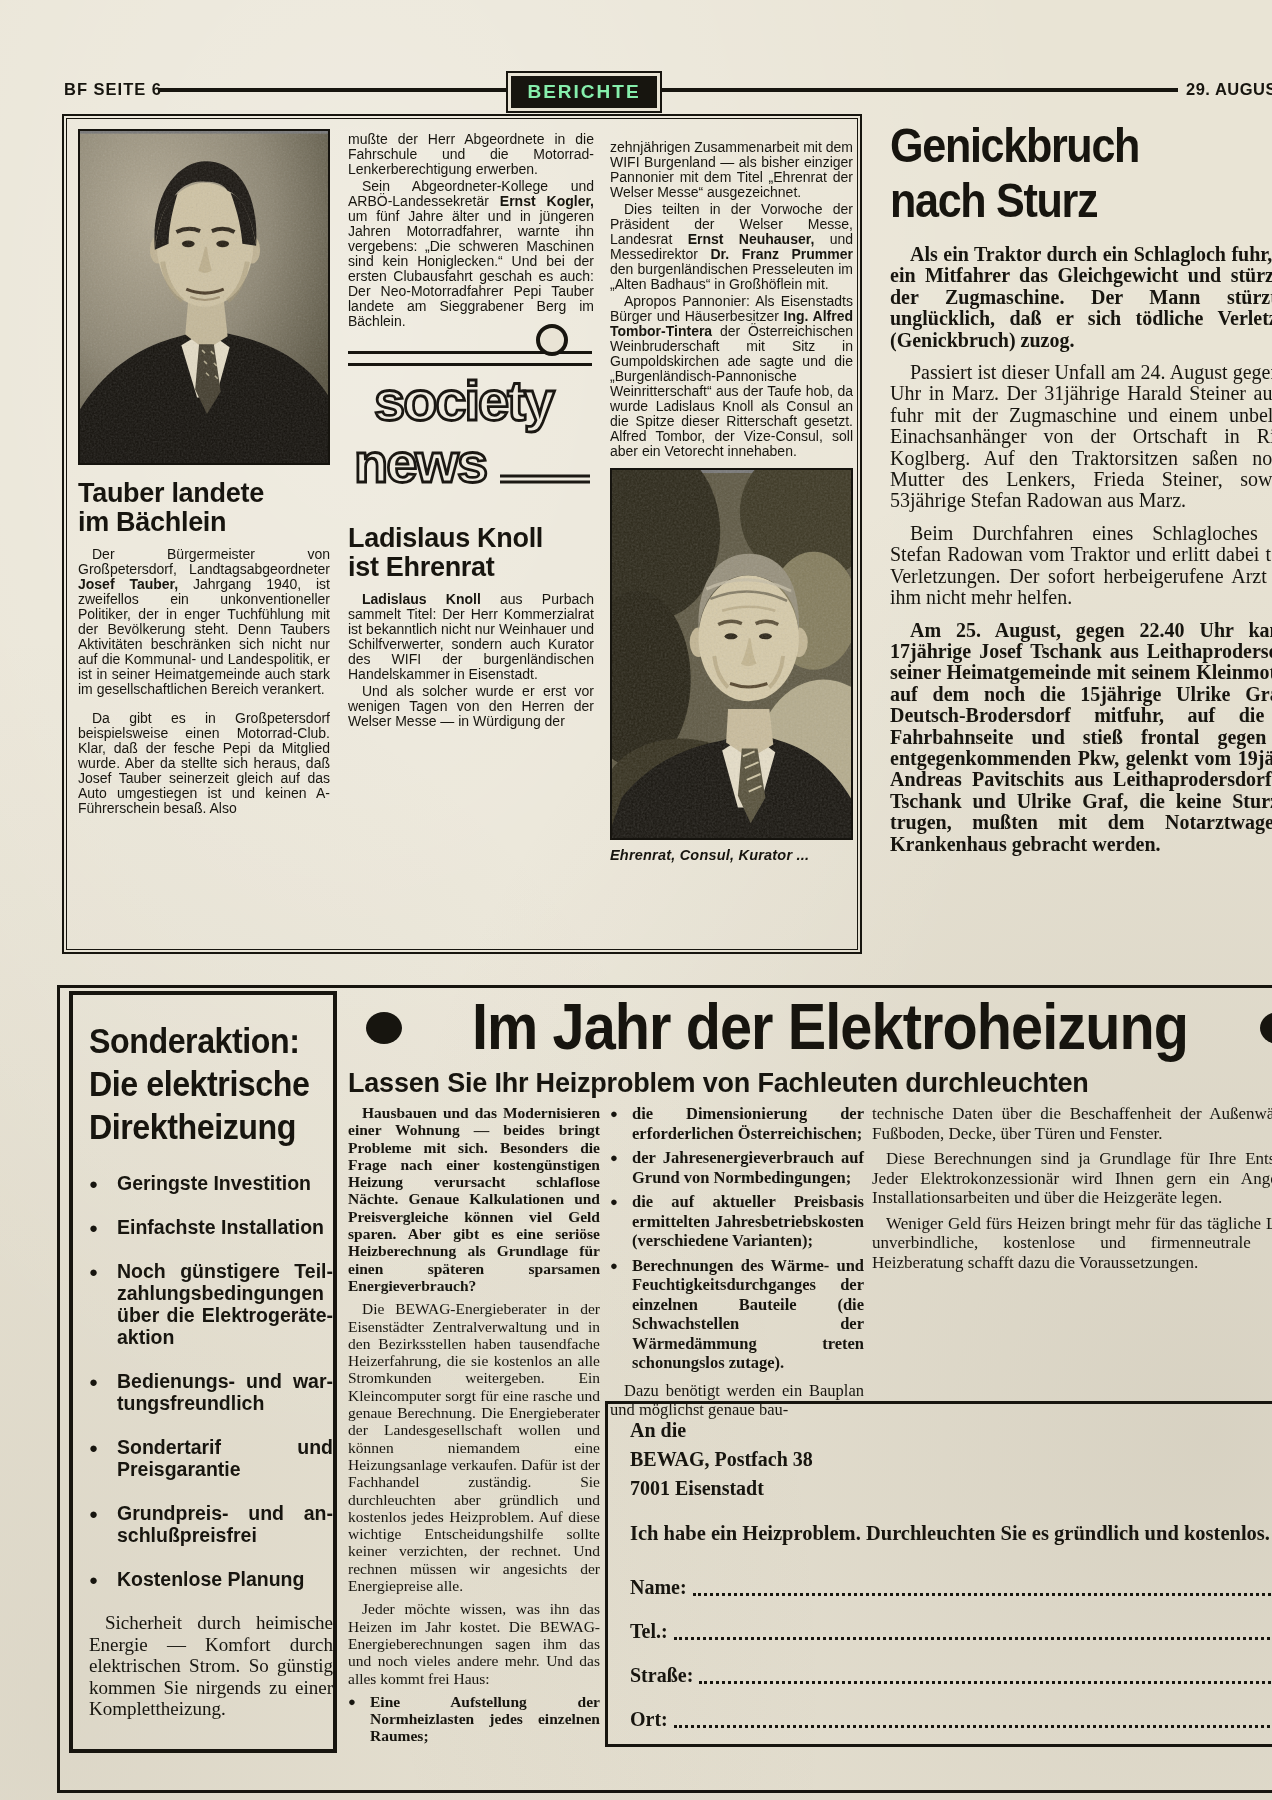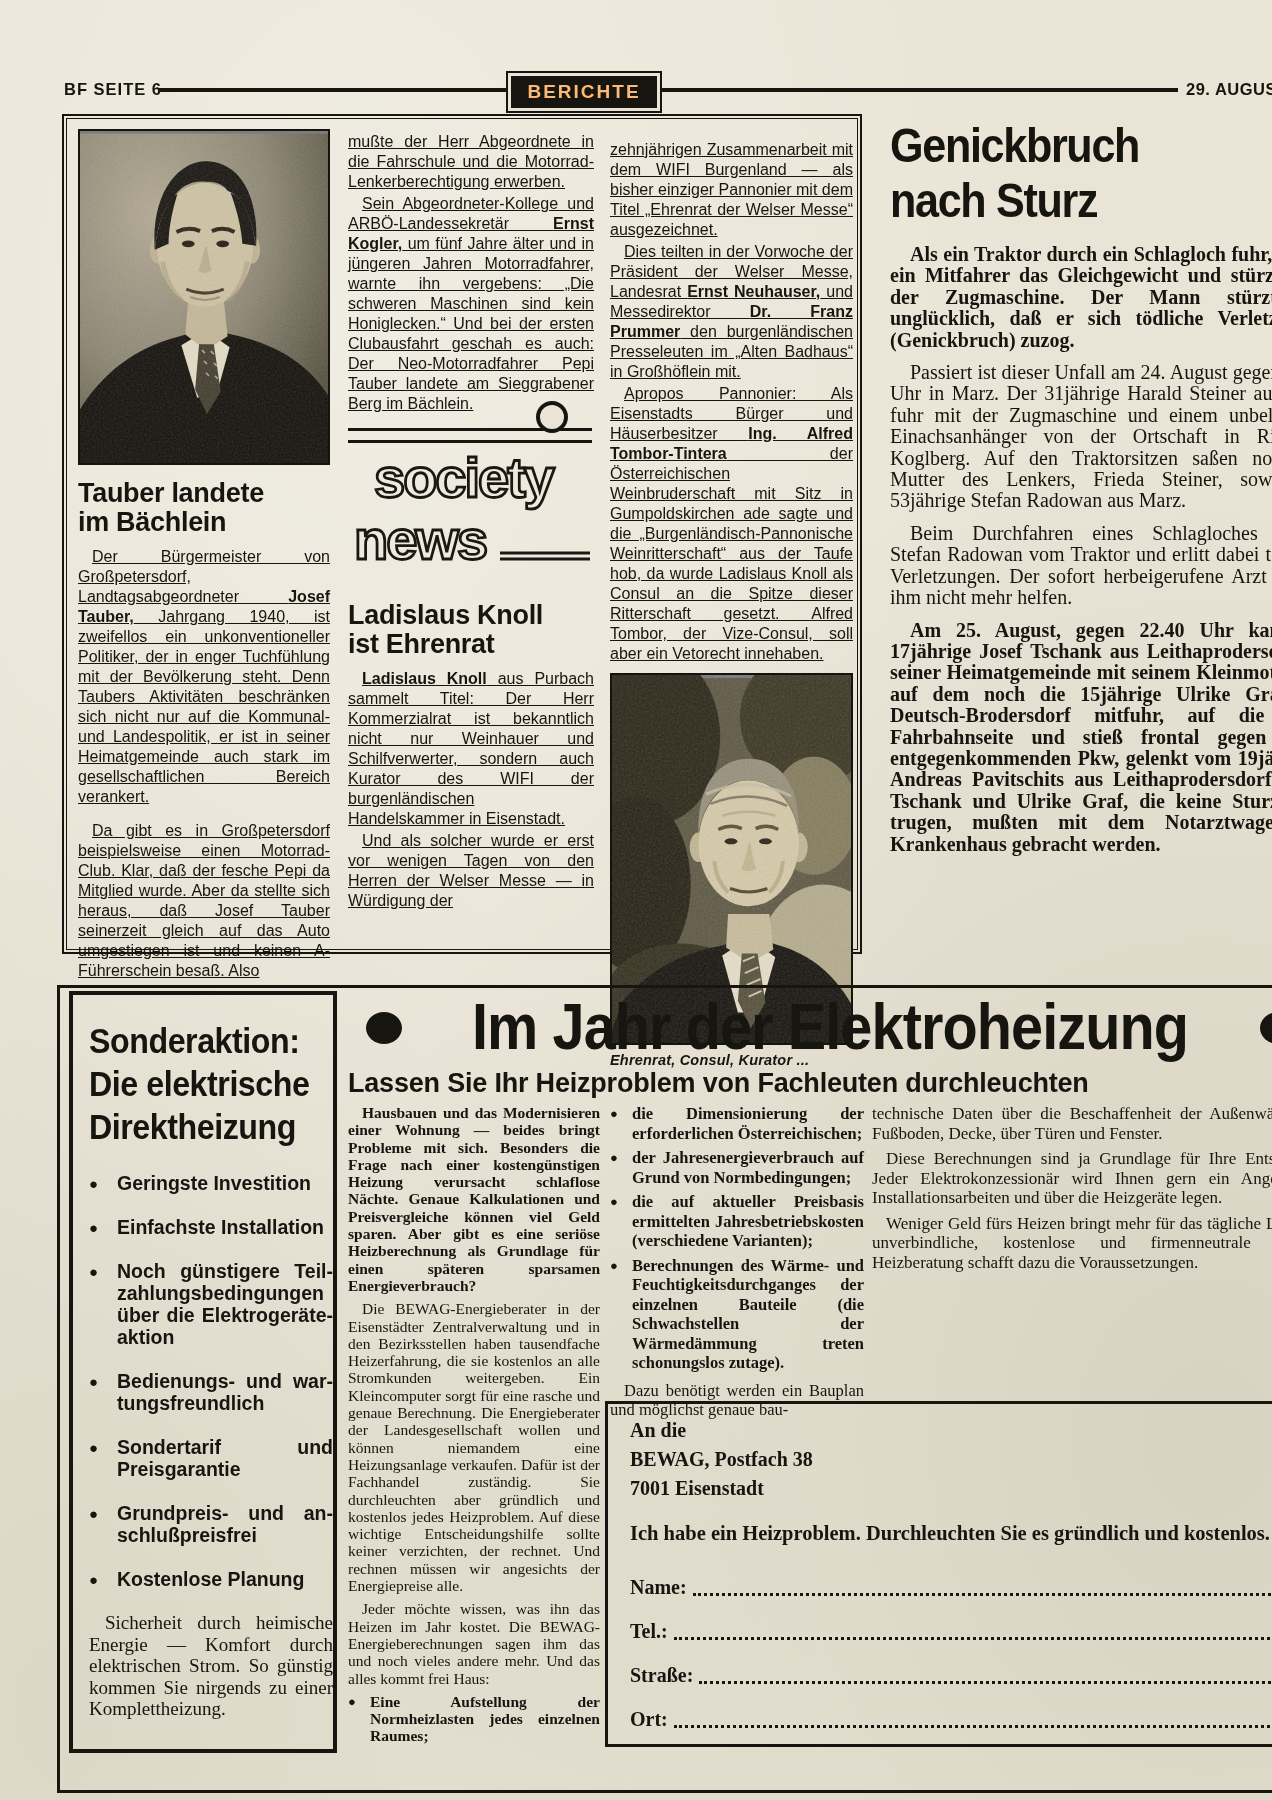--- a/index.html
+++ b/index.html
@@ -10,39 +10,39 @@
                radial-gradient(ellipse at 95% 80%,rgba(110,100,80,.14),transparent 50%),
                radial-gradient(ellipse at 5% 95%,rgba(110,100,80,.10),transparent 45%);}
   
   .hdr-left{position:absolute;left:64px;top:80px;font-size:16.5px;font-weight:700;letter-spacing:1px;}
   .hdr-right{position:absolute;left:1186px;top:80px;font-size:16.5px;font-weight:700;letter-spacing:.5px;white-space:nowrap;}
   .rule{position:absolute;height:4px;background:#17150f;}
   .rl{left:158px;top:88px;width:348px;}
   .rr{left:662px;top:88px;width:516px;}
   .berichte{position:absolute;left:506px;top:71px;width:156px;height:42px;border:2px solid #17150f;
             padding:3px;box-sizing:border-box;background:#e9e4d5;}
-  .berichte-inner{width:100%;height:100%;background:#17150f;color:#fdba74;display:flex;align-items:center;
+  .berichte-inner{width:100%;height:100%;background:#17150f;color:#86efac;display:flex;align-items:center;
             justify-content:center;font-weight:700;font-size:19px;letter-spacing:2px;}
   
   .topbox{position:absolute;left:62px;top:114px;width:800px;height:840px;border:2px solid #17150f;box-sizing:border-box;}
   .topbox-inner{position:absolute;inset:2px;border:1px solid #17150f;}
   .tcol{position:absolute;top:10px;}
   .tcol1{left:11px;width:252px;}
   .tcol2{left:281px;width:246px;top:13px;}
   .tcol3{left:543px;width:243px;top:21px;}
-  .bt{font-size:16px;line-height:20px;text-align:justify;text-decoration:underline;}
+  .bt{font-size:14px;line-height:15px;text-align:justify;}
   .bt p{margin:0 0 2px 0;}
   .ind{text-indent:14px;}
   .gap{margin-top:14px !important;}
   .colhead{font-size:27px;line-height:29px;font-weight:700;letter-spacing:-.3px;margin:14px 0 10px 0;}
   .knollhead{margin-top:24px;}
   .ph{display:block;border:2px solid #15130e;background:#777;}
   .caption{font-style:italic;font-weight:700;font-size:14.5px;margin-top:7px;letter-spacing:.2px;}
   
-  .society{margin-top:14px;position:relative;}
+  .society{margin-top:22px;position:relative;}
   .soc-rule{height:9px;border-top:3px solid #17150f;border-bottom:3px solid #17150f;position:relative;margin-right:2px;}
   .soc-ring{position:absolute;right:24px;top:-30px;width:24px;height:24px;border:4px solid #17150f;border-radius:50%;background:#e9e4d5;display:block;}
   .soc-svg{display:block;margin-top:4px;}
   .soc-t{font-family:"Liberation Sans",sans-serif;font-weight:700;font-size:56px;letter-spacing:-2px;
          fill:none;stroke:#1b1813;stroke-width:2.8px;}
   .soc-line{stroke:#1b1813;stroke-width:3;}
   
   .rart{position:absolute;left:890px;top:118px;width:440px;}
   .rart h1{font-size:49px;line-height:55px;font-weight:700;letter-spacing:-1.5px;margin:0 0 16px 0;
            transform:scaleX(.88);transform-origin:left top;white-space:nowrap;}

